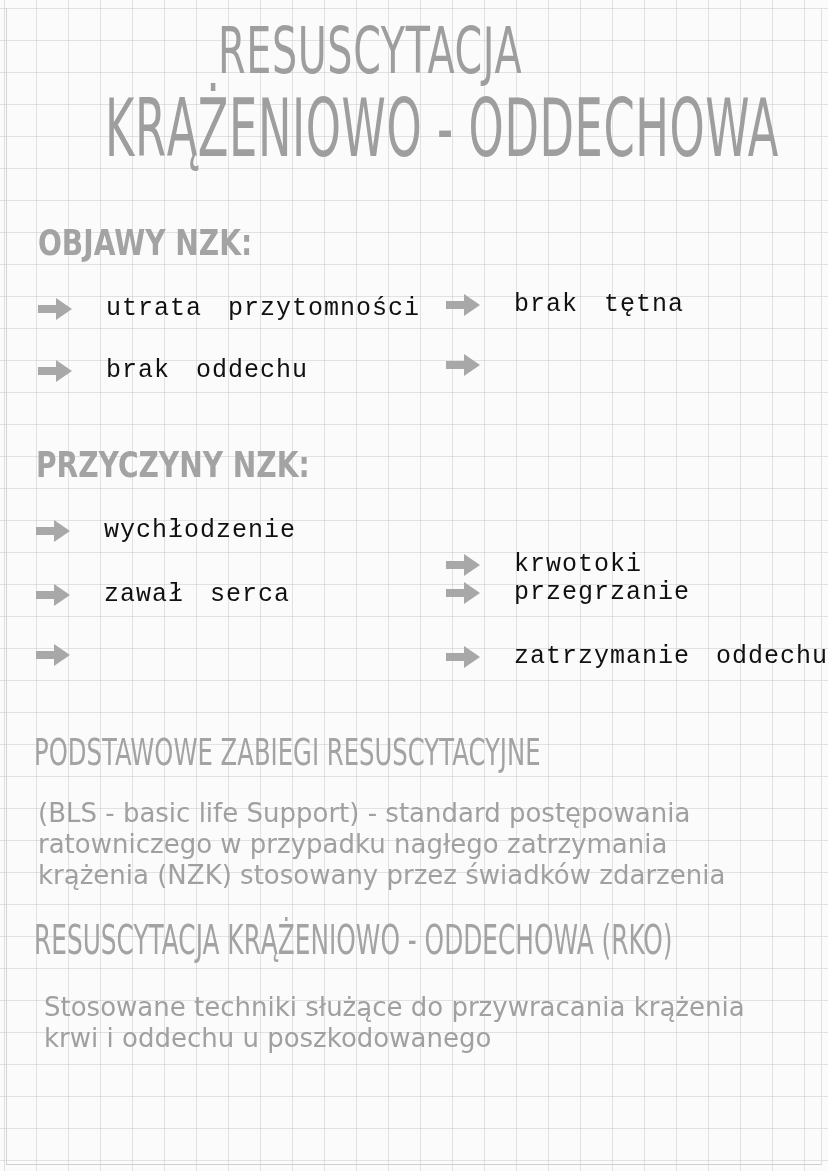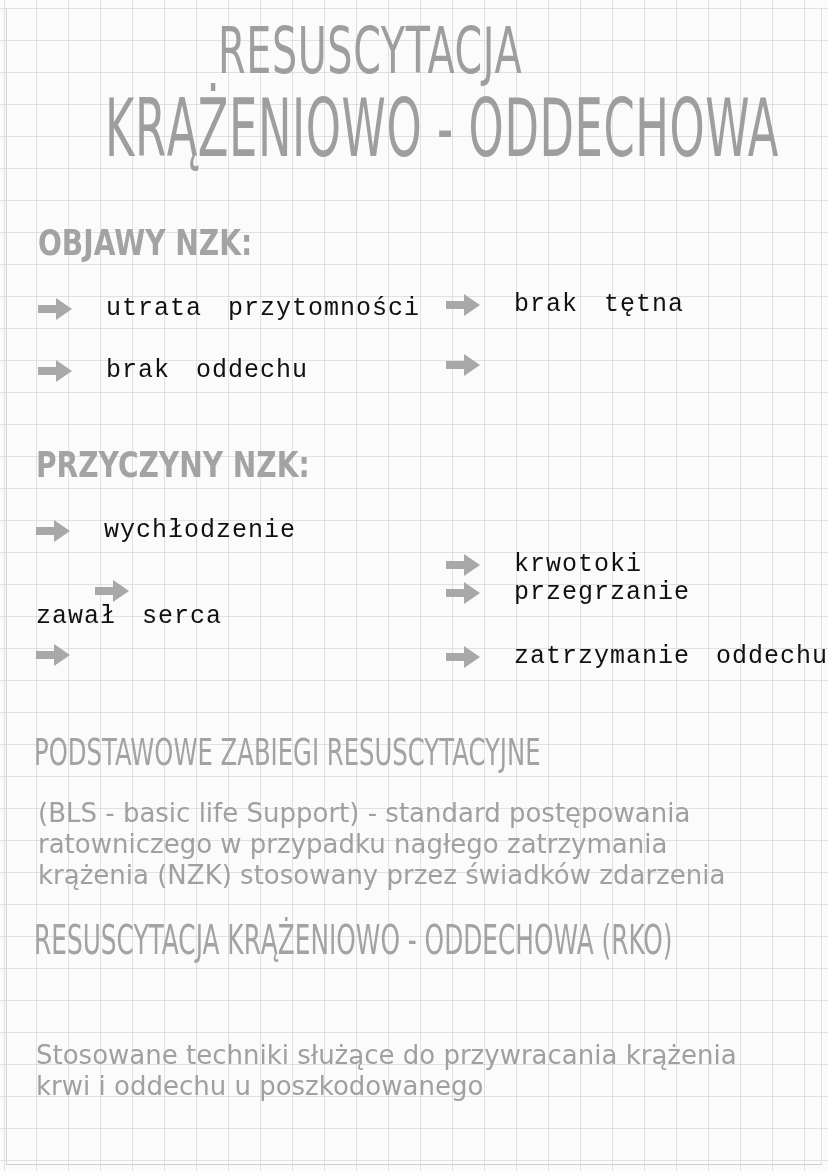--- a/index.html
+++ b/index.html
@@ -102,21 +102,21 @@
       position: absolute;
       color: #a0a0a0;
       font-family: "DejaVu Sans", sans-serif;
       font-size: 26px;
       line-height: 31px;
       white-space: nowrap;
       margin: 0;
     }
     .para .line { display: block; }
     #bls-paragraph { left: 38px; top: 798px; }
-    #rko-paragraph { left: 36px; top: 1040px; }
+    #rko-paragraph { left: 36px; top: 992px; padding-left: 8px; }
   </style>
 </head>
 <body>
 
 <div class="page-edge"></div>
 
 <h1 class="title" id="title-line1">RESUSCYTACJA</h1>
 <h1 class="title" id="title-line2">KRĄŻENIOWO - ODDECHOWA</h1>
 
 <h2 class="section-heading" id="symptoms-heading">OBJAWY NZK:</h2>
@@ -164,21 +164,21 @@
   <span class="item-label">wychłodzenie</span>
 </div>
 <div class="item" style="left:446px; top:514px;margin-top:36px;">
   <span class="arrow">
     <svg width="34" height="22" viewBox="0 0 34 22">
         <path d="M0 7 H18 V0 L34 11 L18 22 V15 H0 Z" fill="#a8a8a8"></path>
       </svg>
   </span>
   <span class="item-label">krwotoki</span>
 </div>
-<div class="item" style="left:36px; top:580px;flex-direction:column;">
+<div class="item" style="left:36px; top:580px;">
   <span class="arrow">
     <svg width="34" height="22" viewBox="0 0 34 22">
         <path d="M0 7 H18 V0 L34 11 L18 22 V15 H0 Z" fill="#a8a8a8"></path>
       </svg>
   </span>
   <span class="item-label">zawał serca</span>
 </div>
 <div class="item" style="left:446px; top:578px;">
   <span class="arrow">
     <svg width="34" height="22" viewBox="0 0 34 22">

